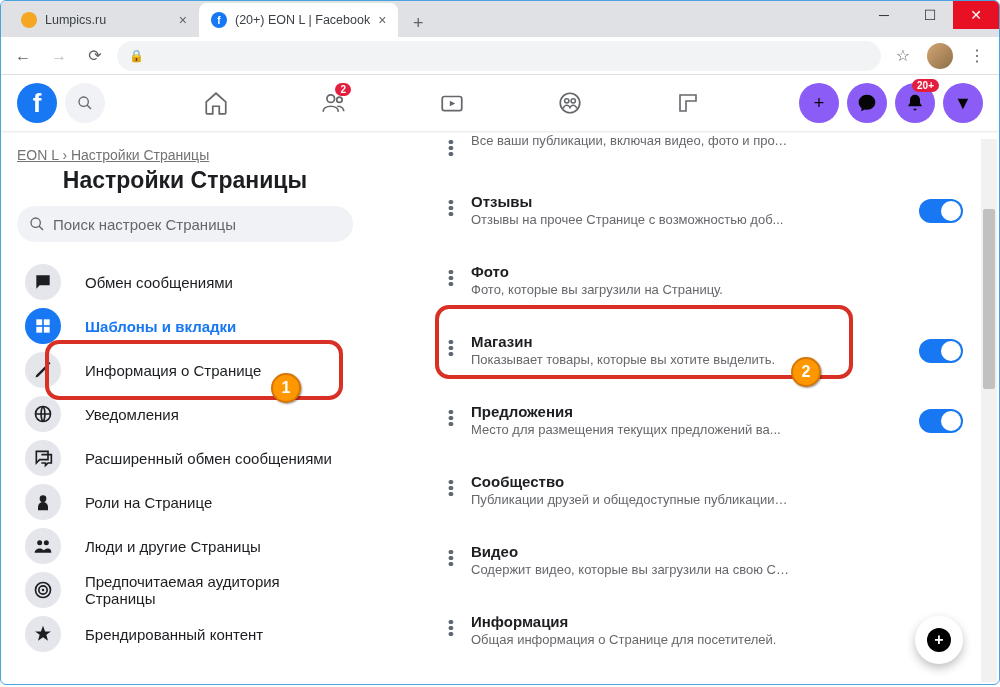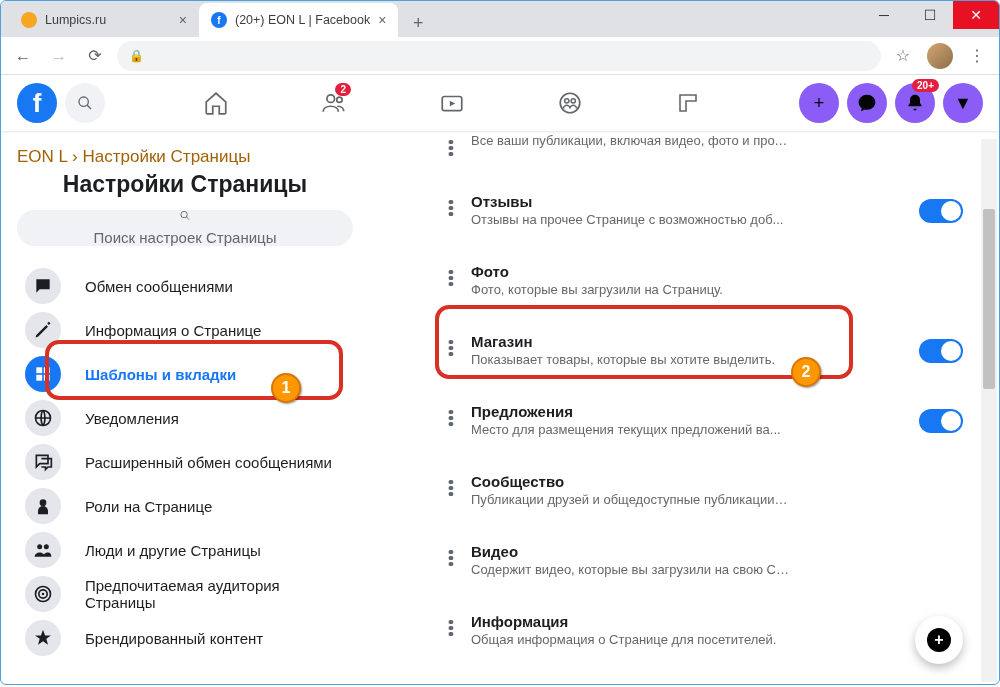--- a/index.html
+++ b/index.html
@@ -32,23 +32,23 @@
 .fb-center { flex: 1; display: flex; justify-content: center; gap: 8px; }
 .fb-nav { width: 110px; height: 52px; display: flex; align-items: center; justify-content: center; color: #65676b; font-size: 24px; border-radius: 8px; position: relative; }
 .fb-nav .badge { position: absolute; top: 6px; right: 38px; background: #e41e3f; color: #fff; font-size: 10px; border-radius: 9px; padding: 1px 5px; font-weight: bold; }
 .fb-right { display: flex; gap: 8px; align-items: center; }
 .fb-rbtn { width: 40px; height: 40px; background: #8b5cf6; border-radius: 50%; display: flex; align-items: center; justify-content: center; color: #050505; font-size: 18px; position: relative; }
 .fb-rbtn .badge { position: absolute; top: -4px; right: -4px; background: #e41e3f; color: #fff; font-size: 10px; border-radius: 9px; padding: 1px 5px; font-weight: bold; }
 
 
 .content { display: flex; height: calc(100% - 138px); }
 .sidebar { width: 360px; padding: 16px 8px 0 16px; overflow: hidden; }
-.breadcrumb { font-size: 17px; color: #a16207; margin-bottom: 4px; }
+.breadcrumb { font-size: 14px; color: #737373; margin-bottom: 4px; text-decoration: underline; }
 .page-title { font-size: 23px; font-weight: bold; color: #1c1e21; margin-bottom: 12px; text-align: center; }
-.side-search { height: 36px; background: #f0f2f5; border-radius: 18px; display: flex; align-items: center; padding: 0 12px; gap: 8px; color: #65676b; font-size: 15px; margin-bottom: 18px; flex-direction: column; }
+.side-search { height: 36px; background: #f0f2f5; border-radius: 18px; display: flex; align-items: center; padding: 0 12px; gap: 8px; color: #65676b; font-size: 15px; margin-bottom: 18px; }
 .side-item { display: flex; align-items: center; gap: 24px; height: 44px; padding: 0 8px; border-radius: 6px; cursor: pointer; }
 .side-item .ic { width: 36px; height: 36px; background: #e4e6eb; border-radius: 50%; display: flex; align-items: center; justify-content: center; color: #1c1e21; font-size: 18px; flex-shrink: 0; }
 .side-item.active .ic { background: #1877f2; color: #fff; }
 .side-item .lbl { font-size: 15px; color: #1c1e21; font-weight: 500; }
 .side-item.active .lbl { color: #1877f2; font-weight: 600; }
 
 .main { flex: 1; overflow-y: auto; padding: 0 36px 0 80px; position: relative; }
 .tab-row { display: flex; align-items: flex-start; gap: 14px; padding: 18px 0; position: relative; }
 .drag { color: #606770; font-size: 14px; letter-spacing: -4px; line-height: 6px; width: 16px; text-align: center; padding-top: 6px; cursor: grab; }
 .tab-body { flex: 1; }
@@ -178,42 +178,42 @@
       </div>
       <div id="side-items">
           <div class="side-item">
             <div class="ic">
               <svg width="20" height="20" viewBox="0 0 24 24">
                 <path d="M4 4h16v12H8l-4 4z" fill="currentColor"></path>
               </svg>
             </div>
             <span class="lbl">Обмен сообщениями</span>
           </div>
-          <div class="side-item">
-            <div class="ic">
-              <svg width="20" height="20" viewBox="0 0 24 24">
-                <path d="M3 21l3-1 12-12-2-2L4 18zM17 4l2 2 2-2-2-2z" fill="currentColor"></path>
-              </svg>
-            </div>
-            <span class="lbl">Информация о Странице</span>
-          </div>
           <div class="side-item active">
             <div class="ic">
               <svg width="20" height="20" viewBox="0 0 24 24">
                 <rect x="4" y="4" width="7" height="7" fill="currentColor"></rect>
                 <rect x="13" y="4" width="7" height="7" fill="currentColor"></rect>
                 <rect x="4" y="13" width="7" height="7" fill="currentColor"></rect>
                 <rect x="13" y="13" width="7" height="7" fill="currentColor"></rect>
               </svg>
             </div>
             <span class="lbl">Шаблоны и вкладки</span>
           </div>
           <div class="side-item">
             <div class="ic">
               <svg width="20" height="20" viewBox="0 0 24 24">
+                <path d="M3 21l3-1 12-12-2-2L4 18zM17 4l2 2 2-2-2-2z" fill="currentColor"></path>
+              </svg>
+            </div>
+            <span class="lbl">Информация о Странице</span>
+          </div>
+          <div class="side-item">
+            <div class="ic">
+              <svg width="20" height="20" viewBox="0 0 24 24">
                 <circle cx="12" cy="12" r="9" fill="none" stroke="currentColor" stroke-width="2"></circle>
                 <path d="M3 12h18M12 3c3 3 3 15 0 18M12 3c-3 3-3 15 0 18" fill="none" stroke="currentColor" stroke-width="2"></path>
               </svg>
             </div>
             <span class="lbl">Уведомления</span>
           </div>
           <div class="side-item">
             <div class="ic">
               <svg width="20" height="20" viewBox="0 0 24 24">
                 <path d="M4 4h14v10H8l-4 4zM10 8h12v10h-4l-3 3v-3h-5" fill="none" stroke="currentColor" stroke-width="2"></path>

